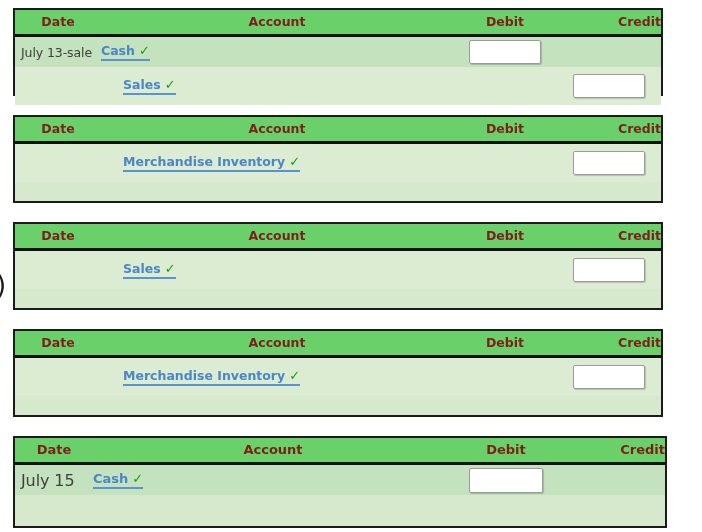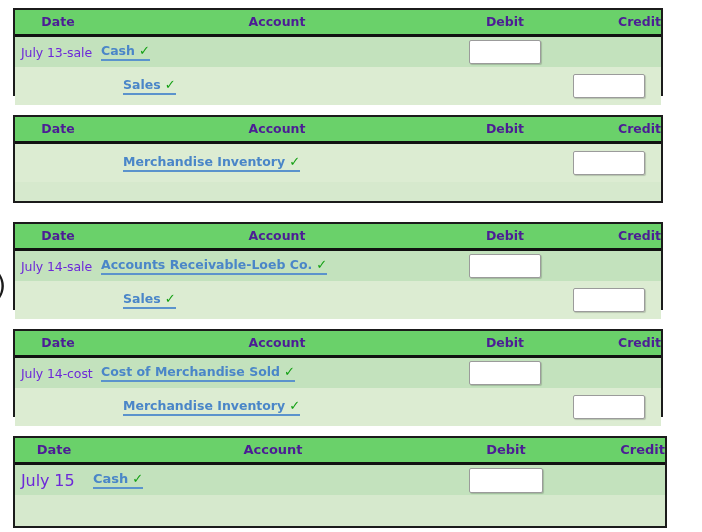--- a/index.html
+++ b/index.html
@@ -40,21 +40,21 @@
   }
 
   table.jtable {
     border-collapse: collapse;
     width: 100%;
     table-layout: fixed;
   }
 
   .jtable th {
     background: #6ad16a;
-    color: #4c1d95;
+    color: #7f1d1d;
     font-weight: bold;
     font-size: 12.5px;
     padding: 4px 0 5px 0;
     border-bottom: 3px solid #111111;
     text-align: center;
     font-family: "DejaVu Sans", "Liberation Sans", sans-serif;
   }
 
   .jtable th.th-date   { width: 86px; }
   .jtable th.th-acct   { width: auto; }
@@ -68,21 +68,21 @@
     padding: 0;
     vertical-align: middle;
     font-size: 12.5px;
     color: #1a1a1a;
   }
 
   td.cell-date {
     padding-left: 6px;
     white-space: nowrap;
     font-size: 12.5px;
-    color: #6d28d9;
+    color: #404040;
     letter-spacing: -0.1px;
   }
 
   td.cell-acct { padding-left: 0; }
 
   .acct-link {
     display: inline-block;
     color: #4a86c8;
     font-weight: bold;
     font-size: 12.5px;
@@ -194,52 +194,40 @@
       <table class="jtable">
         <thead>
           <tr>
             <th class="th-date">Date</th>
             <th class="th-acct">Account</th>
             <th class="th-debit">Debit</th>
             <th class="th-credit">Credit</th>
           </tr>
         </thead>
         <tbody>
-          <tr class="row-debit">
-            <td class="cell-date">July 14-sale</td>
-            <td class="cell-acct"><span class="acct-link indent-0"><span class="lbl">Accounts Receivable-Loeb Co.</span><span class="chk">✓</span></span></td>
-            <td class="cell-debit"><input type="text" class="amt-box" value="" style=""></td>
-            <td class="cell-credit"><span class="amt-empty"></span></td>
-          </tr>
           <tr class="row-credit">
             <td class="cell-date"></td>
             <td class="cell-acct"><span class="acct-link indent-1"><span class="lbl">Sales</span><span class="chk">✓</span></span></td>
             <td class="cell-debit"><span class="amt-empty"></span></td>
             <td class="cell-credit"><input type="text" class="amt-box" value="" style=""></td>
           </tr>
         </tbody>
       </table>
     </div>
     <div class="journal" style="left: 13px; top: 329px; width: 650px; height: 88px;">
       <table class="jtable">
         <thead>
           <tr>
             <th class="th-date">Date</th>
             <th class="th-acct">Account</th>
             <th class="th-debit">Debit</th>
             <th class="th-credit">Credit</th>
           </tr>
         </thead>
         <tbody>
-          <tr class="row-debit">
-            <td class="cell-date">July 14-cost</td>
-            <td class="cell-acct"><span class="acct-link indent-0"><span class="lbl">Cost of Merchandise Sold</span><span class="chk">✓</span></span></td>
-            <td class="cell-debit"><input type="text" class="amt-box" value="" style=""></td>
-            <td class="cell-credit"><span class="amt-empty"></span></td>
-          </tr>
           <tr class="row-credit">
             <td class="cell-date"></td>
             <td class="cell-acct"><span class="acct-link indent-1"><span class="lbl">Merchandise Inventory</span><span class="chk">✓</span></span></td>
             <td class="cell-debit"><span class="amt-empty"></span></td>
             <td class="cell-credit"><input type="text" class="amt-box" value="" style=""></td>
           </tr>
         </tbody>
       </table>
     </div>
     <div class="journal big" style="left: 13px; top: 436px; width: 654px; height: 92px;">

